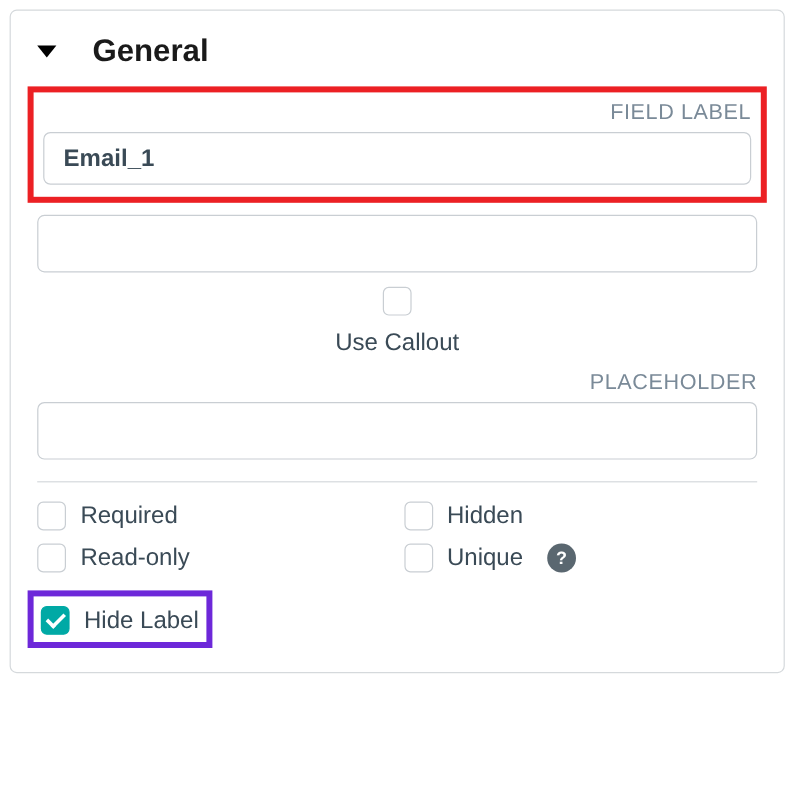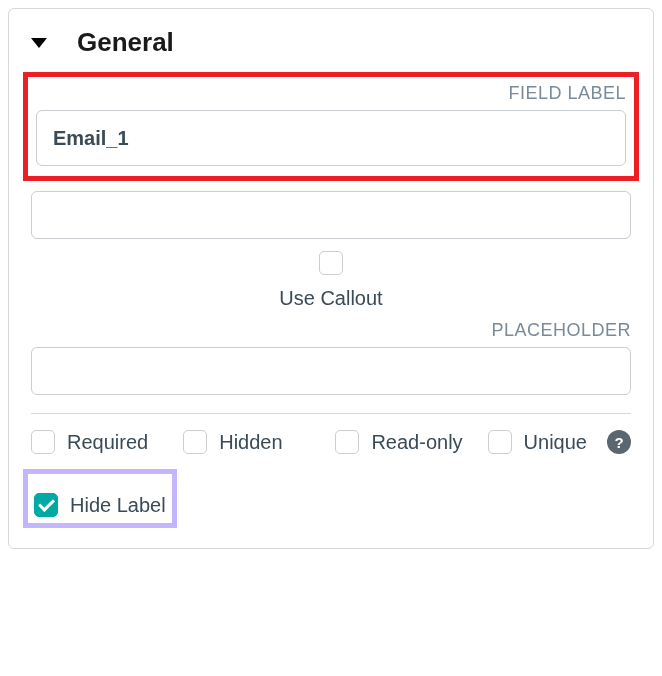--- a/index.html
+++ b/index.html
@@ -37,41 +37,41 @@
       color: #1a1a1a;
     }
     .highlight-box {
       border: 5px solid #ec2024;
       padding: 6px 8px 10px 8px;
       margin-bottom: 10px;
       margin-left: -8px;
       margin-right: -8px;
     }
     .highlight-box-bottom {
-      border: 5px solid #c4b5fd;
-      padding: 19px 6px 6px 6px;
+      border: 5px solid #6d28d9;
+      padding: 8px 6px 6px 6px;
       display: inline-block;
       margin-left: -8px;
       margin-top: 4px;
     }
     .field-group {
       margin-bottom: 12px;
     }
     .field-label {
       font-size: 18px;
       font-weight: 400;
       color: #7a8a98;
       letter-spacing: 0.5px;
       margin-bottom: 6px;
       display: block;
       text-align: right;
     }
     .text-input {
       width: 100%;
-      height: 56px;
+      height: 44px;
       border: 1px solid #c9ced3;
       border-radius: 6px;
       padding: 0 16px;
       font-size: 20px;
       font-weight: 600;
       color: #3a4a56;
       background: #ffffff;
       outline: none;
     }
     .text-input-empty {
@@ -124,21 +124,21 @@
       color: #3a4a56;
       font-weight: 400;
     }
     .divider {
       height: 1px;
       background: #d5d9dc;
       margin: 18px 0 16px 0;
     }
     .options-grid {
       display: grid;
-      grid-template-columns: 1fr 1fr 1fr 1fr;
+      grid-template-columns: 1fr 1fr;
       row-gap: 10px;
       column-gap: 20px;
       gap: 11px;
     }
     .option-item {
       display: flex;
       align-items: center;
       gap: 12px;
     }
     .help-icon {

